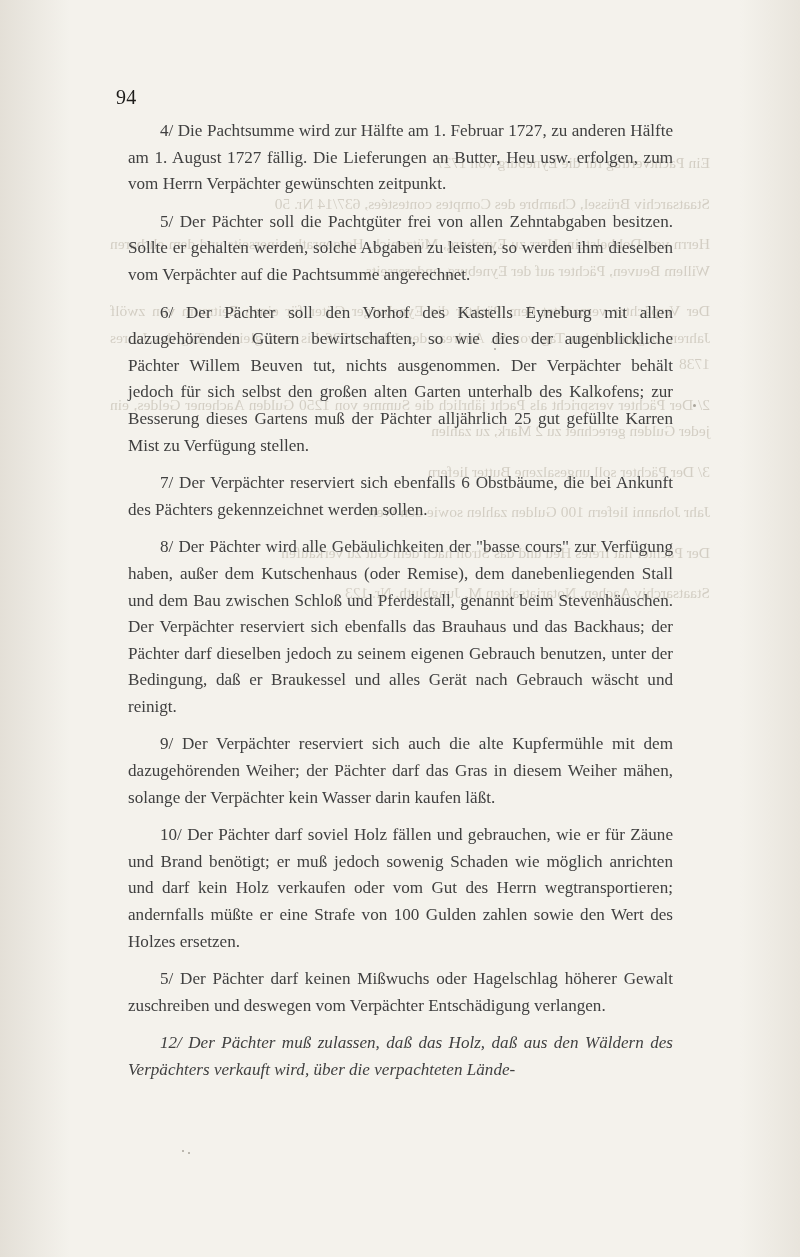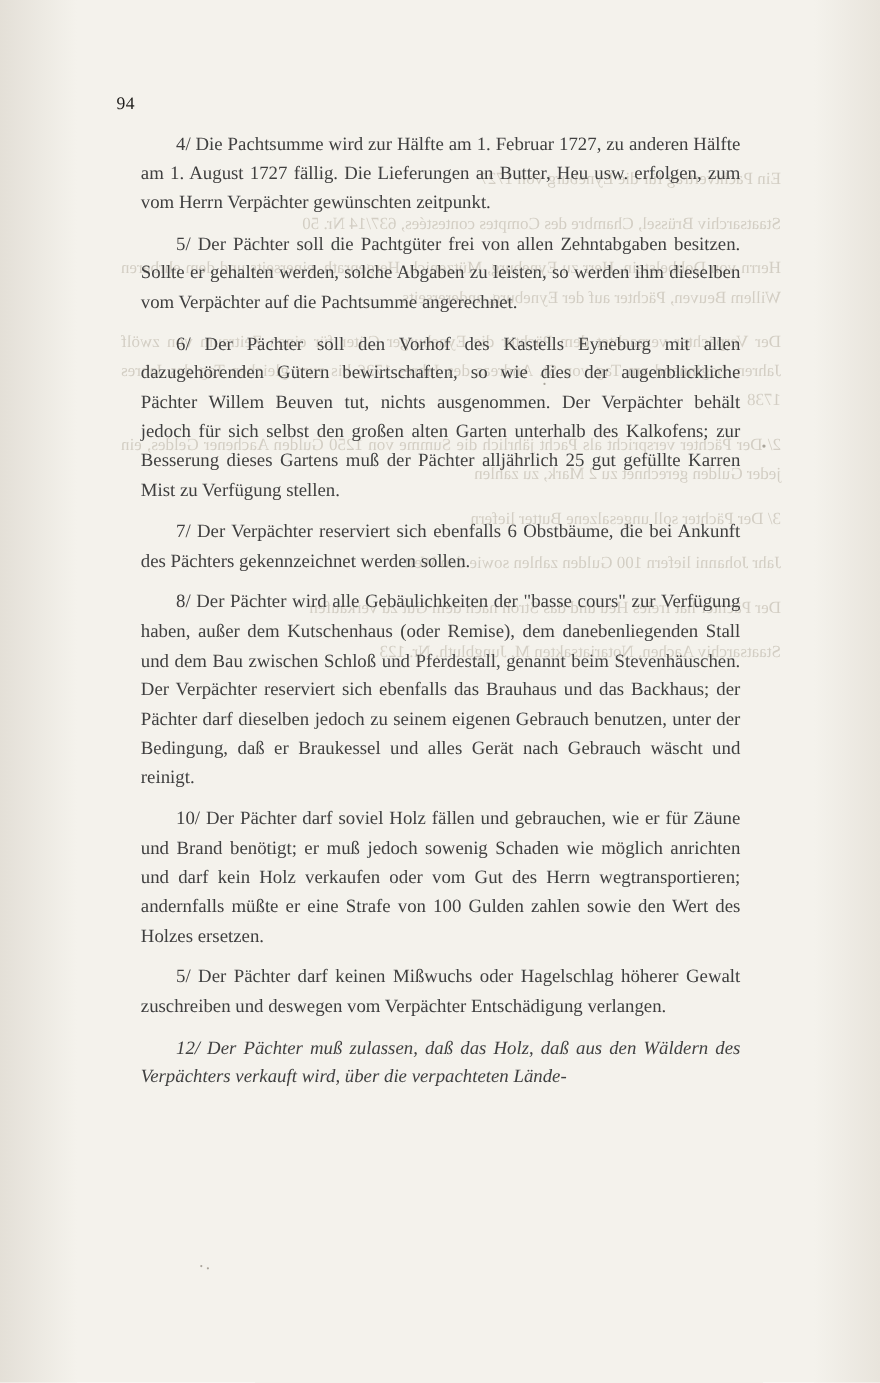--- a/index.html
+++ b/index.html
@@ -61,23 +61,23 @@
   #bleed p { margin: 0 0 14px 0; text-align: justify; }
 
   #content {
     position: absolute;
     left: 0; top: 0; right: 0; bottom: 0;
     z-index: 2;
   }
 
   .folio {
     position: absolute;
-    left: 106px;
+    left: 116px;
     top: 86px;
-    font-size: 16px;
+    font-size: 20px;
     color: #1d1c1a;
     letter-spacing: .3px;
   }
 
   .textblock {
     position: absolute;
     left: 128px;
     top: 118px;
     width: 545px;
     color: #404040;
@@ -121,20 +121,21 @@
 
   <div id="content">
     <div class="folio">94</div>
 
     <div class="textblock">
       <p>4/ Die Pachtsumme wird zur Hälfte am 1. Februar 1727, zu anderen Hälfte am 1. August 1727 fällig. Die Lieferungen an Butter, Heu usw. erfolgen, zum vom Herrn Verpächter gewünschten zeitpunkt.</p>
       <p>5/ Der Pächter soll die Pachtgüter frei von allen Zehntabgaben besitzen. Sollte er gehalten werden, solche Abgaben zu leisten, so werden ihm dieselben vom Verpächter auf die Pachtsumme angerechnet.</p>
       <p>6/ Der Pächter soll den Vorhof des Kastells Eyneburg mit allen dazugehörenden Gütern bewirtschaften, so wie dies der augenblickliche Pächter Willem Beuven tut, nichts ausgenommen. Der Verpächter behält jedoch für sich selbst den großen alten Garten unterhalb des Kalkofens; zur Besserung dieses Gartens muß der Pächter alljährlich 25 gut gefüllte Karren Mist zu Verfügung stellen.</p>
       <p>7/ Der Verpächter reserviert sich ebenfalls 6 Obstbäume, die bei Ankunft des Pächters gekennzeichnet werden sollen.</p>
       <p>8/ Der Pächter wird alle Gebäulichkeiten der "basse cours" zur Verfügung haben, außer dem Kutschenhaus (oder Remise), dem danebenliegenden Stall und dem Bau zwischen Schloß und Pferdestall, genannt beim Stevenhäuschen. Der Verpächter reserviert sich ebenfalls das Brauhaus und das Backhaus; der Pächter darf dieselben jedoch zu seinem eigenen Gebrauch benutzen, unter der Bedingung, daß er Braukessel und alles Gerät nach Gebrauch wäscht und reinigt.</p>
+      <p>9/ Der Verpächter reserviert sich auch die alte Kupfermühle mit dem dazugehörenden Weiher; der Pächter darf das Gras in diesem Weiher mähen, solange der Verpächter kein Wasser darin kaufen läßt.</p>
       <p>10/ Der Pächter darf soviel Holz fällen und gebrauchen, wie er für Zäune und Brand benötigt; er muß jedoch sowenig Schaden wie möglich anrichten und darf kein Holz verkaufen oder vom Gut des Herrn wegtransportieren; andernfalls müßte er eine Strafe von 100 Gulden zahlen sowie den Wert des Holzes ersetzen.</p>
       <p>5/ Der Pächter darf keinen Mißwuchs oder Hagelschlag höherer Gewalt zuschreiben und deswegen vom Verpächter Entschädigung verlangen.</p>
       <p>12/ Der Pächter muß zulassen, daß das Holz, daß aus den Wäldern des Verpächters verkauft wird, über die verpachteten Lände-</p>
     </div>
 
     <span class="speck" style="left:693px; top:404px; width:3px; height:3px;"></span>
     <span class="speck" style="left:494px; top:348px; width:2px; height:2px;"></span>
     <span class="speck" style="left:182px; top:1150px; width:2px; height:2px;"></span>
     <span class="speck" style="left:188px; top:1152px; width:2px; height:2px;"></span>
   </div>

